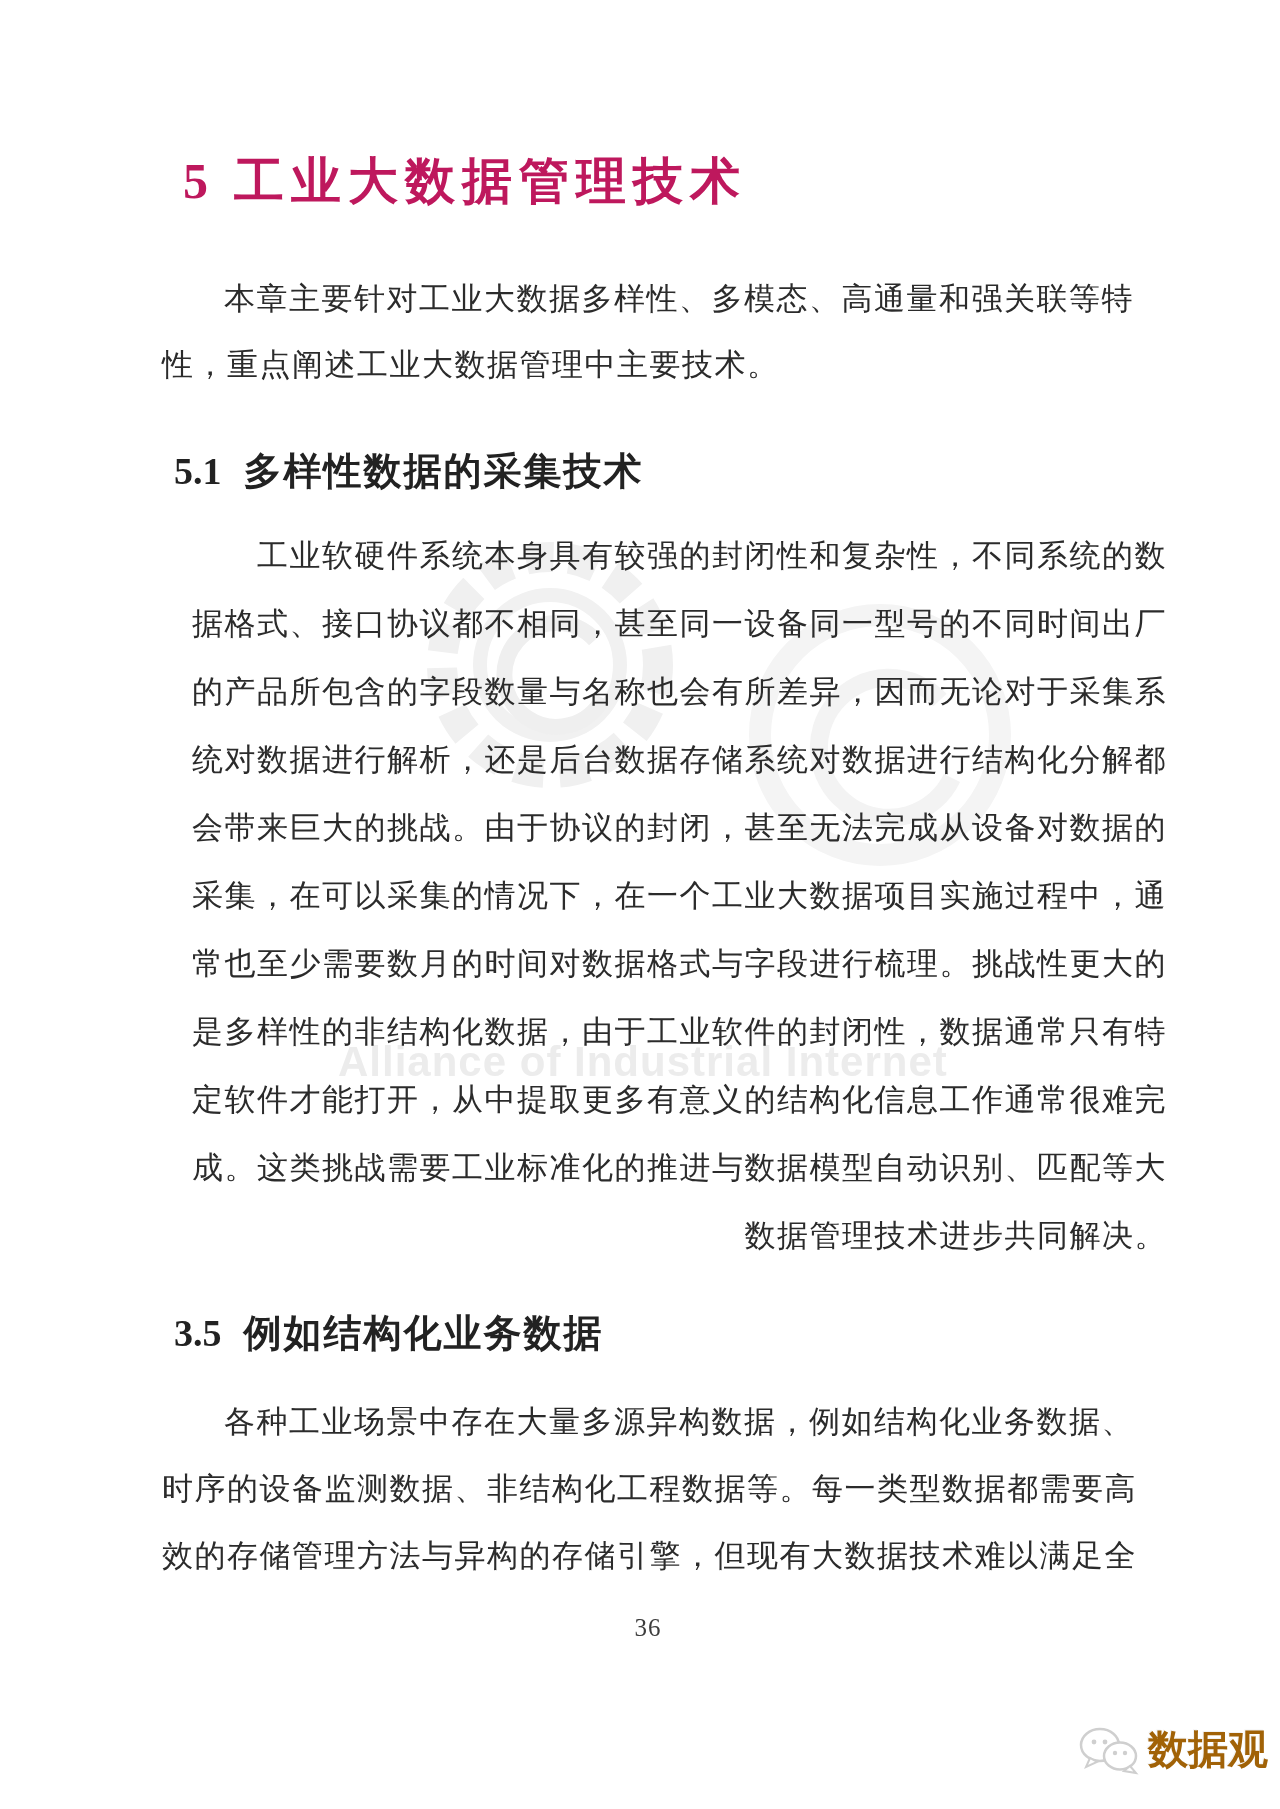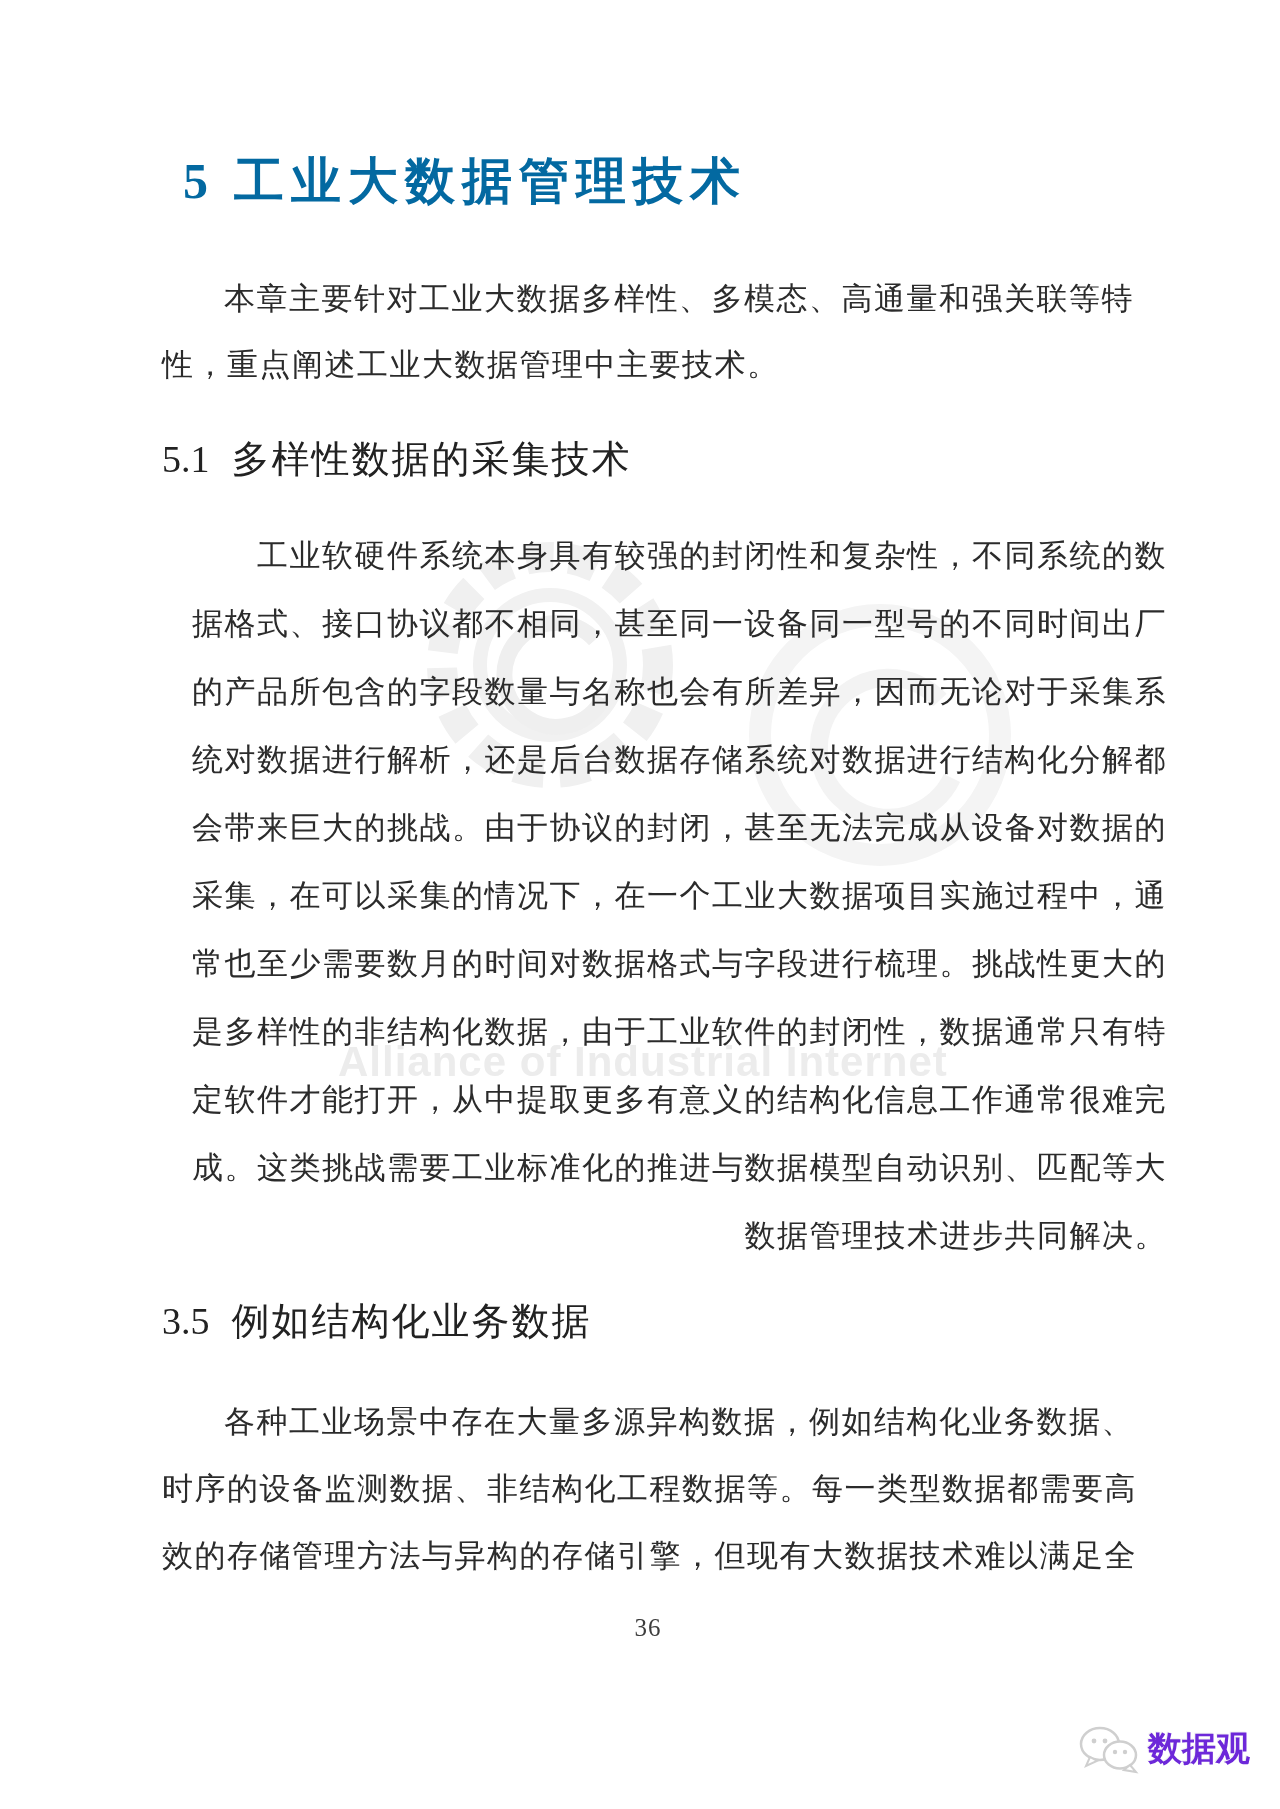--- a/index.html
+++ b/index.html
@@ -18,27 +18,27 @@
   .wm-en {
     position:absolute; left:338px; top:1038px; z-index:0;
     font-family:"Liberation Sans","DejaVu Sans",sans-serif;
     font-size:42px; font-weight:bold; letter-spacing:1px; color:#ececec;
     white-space:nowrap;
     text-align:right;
   }
   .content { position:relative; z-index:1; }
   h1.chapter {
     position:absolute; left:183px; top:148px; margin:0;
-    font-size:50px; font-weight:600; letter-spacing:7px; color:#0369a1;
+    font-size:50px; font-weight:600; letter-spacing:7px; color:#be185d;
     white-space:nowrap;
   }
   h1.chapter .num { margin-right:26px; letter-spacing:0; }
   h2.section {
-    position:absolute; left:162px; margin:0;
-    font-size:38px; font-weight:400; letter-spacing:2px; color:#222222;
+    position:absolute; left:162px; margin:12px;
+    font-size:38px; font-weight:700; letter-spacing:2px; color:#222222;
     white-space:nowrap;
   }
   #sec51-h { top:434px; }
   #sec52-h { top:1296px; }
   h2.section .num { margin-right:22px; letter-spacing:0; }
   .para {
     position:absolute; left:162px; width:1005px; margin:0;
     font-size:31px; letter-spacing:1.5px; color:#2b2b2b;
     white-space:pre; text-indent:62px;
   }
@@ -48,21 +48,21 @@
   .pageno {
     position:absolute; left:8px; top:1614px; width:100%;
     text-align:center; font-size:25px; color:#3d3d3d; letter-spacing:1px;
   }
   .brand {
     position:absolute; left:1078px; top:1722px; z-index:1;
     display:flex; align-items:center; gap:8px;
   }
   .brand-text {
     font-family:Liberation Serif, serif;
-    font-size:34px; font-weight:bold; color:#6d28d9;
+    font-size:40px; font-weight:bold; color:#a16207;
     text-shadow:1px 1px 0 #ffffff, -1px -1px 0 #f2f2f2;
     white-space:nowrap;
   }
 </style>
 </head>
 <body>
 
 <div class="page">
 
   <svg class="wm-layer" viewBox="0 0 1280 1809" width="1280" height="1809" aria-hidden="true">

